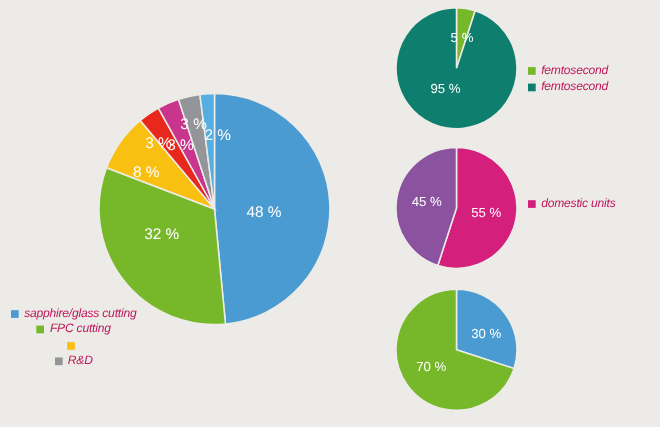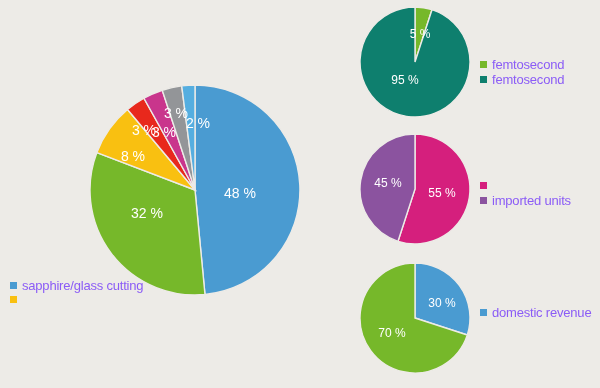--- a/index.html
+++ b/index.html
@@ -36,29 +36,30 @@
     align-items:center;
     line-height:1;
   }
   .swatch{
     display:inline-block;
     width:7px;height:7px;
     margin-right:5px;
     flex:0 0 auto;
   }
   .legend-label{
-    color:#8b5cf6;
-    font-size:13px;
+    color:#be185d;
+    font-size:11px;
     font-family:"Liberation Sans", sans-serif;
     white-space:nowrap;
     letter-spacing:-0.2px;
+    font-style:italic;
   }
 
   #main-legend{left:10px;top:278px;}
-  #main-legend .legend-row{height:14.5px;}
+  #main-legend .legend-row{height:14.5px;justify-content:center;}
 
   #legend1{left:480px;top:57px;}
   #legend2{left:480px;top:178px;}
   #legend3{left:480px;top:305px;}
   #legend1 .legend-row,
   #legend2 .legend-row,
   #legend3 .legend-row{height:15px;}
 </style>
 </head>
 <body>
@@ -102,42 +103,43 @@
       <text x="84.0" y="43.0" class="slice-label sm">30 %</text>
       <text x="34.0" y="73.0" class="slice-label sm">70 %</text>
     </svg>
 
   <div id="main-legend" class="legend">
       <div class="legend-row">
         <span class="swatch" style="background: rgb(74, 155, 209);"></span>
         <span class="legend-label">sapphire/glass cutting</span>
       </div>
       <div class="legend-row">
+        <span class="swatch" style="background: rgb(118, 184, 42);"></span>
+        <span class="legend-label">FPC cutting</span>
+      </div>
+      <div class="legend-row">
         <span class="swatch" style="background: rgb(249, 192, 17);"></span>
+      </div>
+      <div class="legend-row">
+        <span class="swatch" style="background: rgb(147, 149, 152);"></span>
+        <span class="legend-label">R&amp;D</span>
       </div>
     </div>
   <div id="legend1" class="legend">
       <div class="legend-row">
         <span class="swatch" style="background: rgb(118, 184, 42);"></span>
         <span class="legend-label">femtosecond</span>
       </div>
       <div class="legend-row">
         <span class="swatch" style="background: rgb(14, 127, 110);"></span>
         <span class="legend-label">femtosecond</span>
       </div>
     </div>
   <div id="legend2" class="legend">
       <div class="legend-row">
         <span class="swatch" style="background: rgb(213, 31, 125);"></span>
-      </div>
-      <div class="legend-row">
-        <span class="swatch" style="background: rgb(139, 83, 159);"></span>
-        <span class="legend-label">imported units</span>
+        <span class="legend-label">domestic units</span>
       </div>
     </div>
   <div id="legend3" class="legend">
-      <div class="legend-row">
-        <span class="swatch" style="background: rgb(74, 155, 209);"></span>
-        <span class="legend-label">domestic revenue</span>
-      </div>
     </div>
 
 </div>
 
 </body></html>

